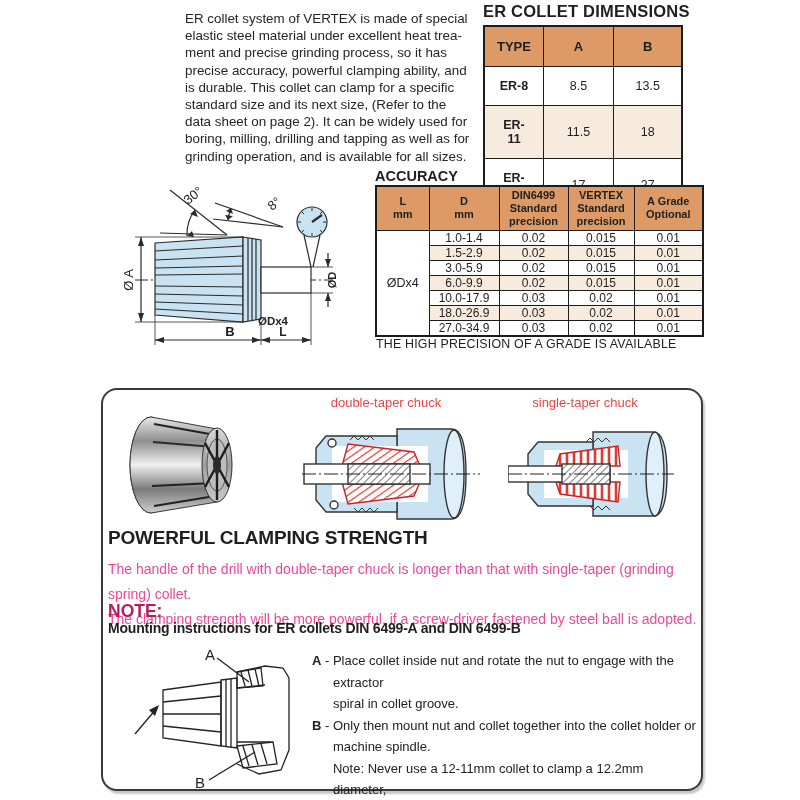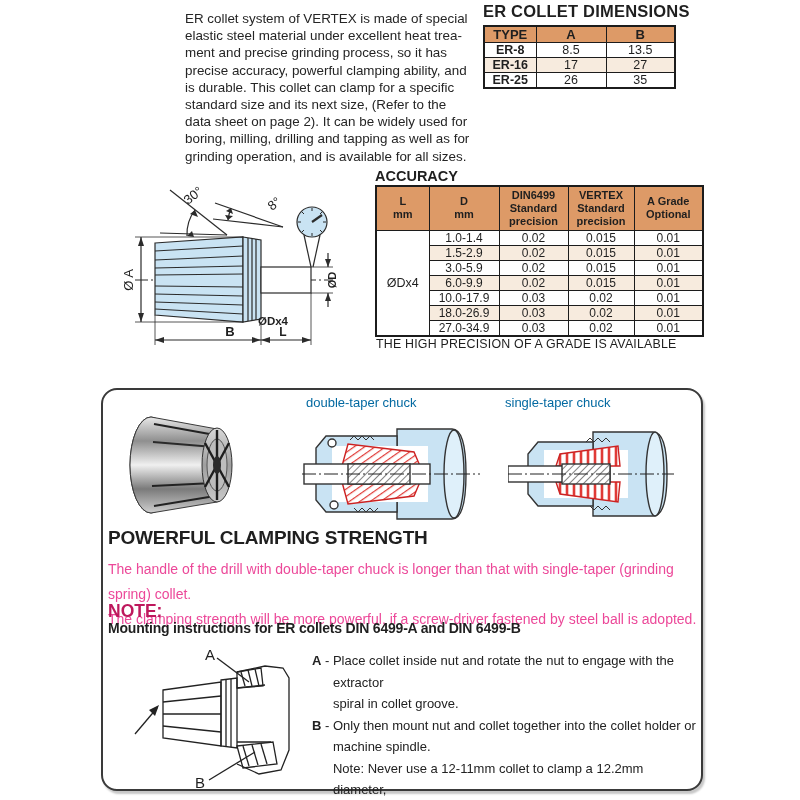--- a/index.html
+++ b/index.html
@@ -7,21 +7,21 @@
   body { width:800px; height:800px; position:relative; font-family:"Liberation Sans","DejaVu Sans",sans-serif; color:#1f1f1f; }
   .abs { position:absolute; }
 
   
   #intro { left:145px; top:10px; width:300px; font-size:13.4px; line-height:17.2px; white-space:pre-line; text-align:justify; color:#252525;margin-left:40px; }
 
   
   #dim-title { left:483px; top:2px; font-size:16.5px; font-weight:bold; letter-spacing:0.2px; }
   table { border-collapse:collapse; table-layout:fixed; }
   .dim-table { left:483px; top:25px; border:2px solid #1c1c1c; }
-  .dim-table th, .dim-table td { border:1px solid #1c1c1c; text-align:center; padding:0; }
+  .dim-table th, .dim-table td { border:1px solid #1c1c1c; text-align:center; padding:12px; }
   .dim-table th { background:#DD9A67; font-size:13px; height:16px; font-weight:bold; }
   .dim-table td { font-size:12.5px; height:14px; background:#fff; }
   .dim-table td:first-child { font-weight:bold; }
   .dim-table tbody tr:nth-child(even) td { background:#F7EBDE; }
 
   
   #acc-title { left:375px; top:168px; font-size:14.5px; font-weight:bold; }
   .acc-table { left:375px; top:185px; border:2px solid #1c1c1c; }
   .acc-table th, .acc-table td { border:1px solid #1c1c1c; text-align:center; padding:0; }
   .acc-table th { background:#DD9A67; font-size:11px; line-height:13px; font-weight:bold; white-space:pre-line; height:44px; vertical-align:middle; }
@@ -29,21 +29,21 @@
   .acc-table tbody tr:nth-child(even) td { background:#F7EBDE; }
   #l-cell { background:#fff !important; font-size:12.5px; }
   #acc-footnote { left:376px; top:337px; font-size:12.4px; letter-spacing:0.2px; }
 
   
   svg text { font-family:"Liberation Sans","DejaVu Sans",sans-serif; fill:#1f1f1f; }
   #collet-diagram { left:65px; top:175px; }
 
   
   #clamp-box { left:101px; top:388px; width:602px; height:403px; border:2px solid #3a3a3a; border-radius:16px; box-shadow:2px 3px 2px rgba(0,0,0,0.22); background:#fff; }
-  .chuck-label { top:395px; width:160px; text-align:left; font-size:13px; color:#0369a1; }
+  .chuck-label { top:395px; width:160px; text-align:center; font-size:13px; color:#ef4444; }
   #dbl-label { left:306px; }
   #sgl-label { left:505px; }
   #photo { left:127px; top:414px; }
   #dbl-chuck { left:302px; top:424px; }
   #sgl-chuck { left:508px; top:424px; }
 
   #clamp-heading { left:108px; top:527px; font-size:19px; font-weight:bold; letter-spacing:-0.2px; }
   #clamp-body { left:108px; top:557px; width:592px; font-size:14px; line-height:25px; white-space:pre-line; color:#ec4899; }
   #note-label { left:108px; top:601px; font-size:17.5px; font-weight:bold; color:#be185d; }
   #note-heading { left:108px; top:620px; font-size:14px; font-weight:bold; letter-spacing:-0.2px;text-align:right; }
@@ -80,20 +80,25 @@
       <th>TYPE</th>
       <th>A</th>
       <th>B</th>
     </tr>
   </thead>
   <tbody id="dim-tbody">
       <tr>
         <td>ER-8</td>
         <td>8.5</td>
         <td>13.5</td>
+      </tr>
+      <tr>
+        <td>ER-11</td>
+        <td>11.5</td>
+        <td>18</td>
       </tr>
       <tr>
         <td>ER-16</td>
         <td>17</td>
         <td>27</td>
       </tr>
       <tr>
         <td>ER-25</td>
         <td>26</td>
         <td>35</td>

